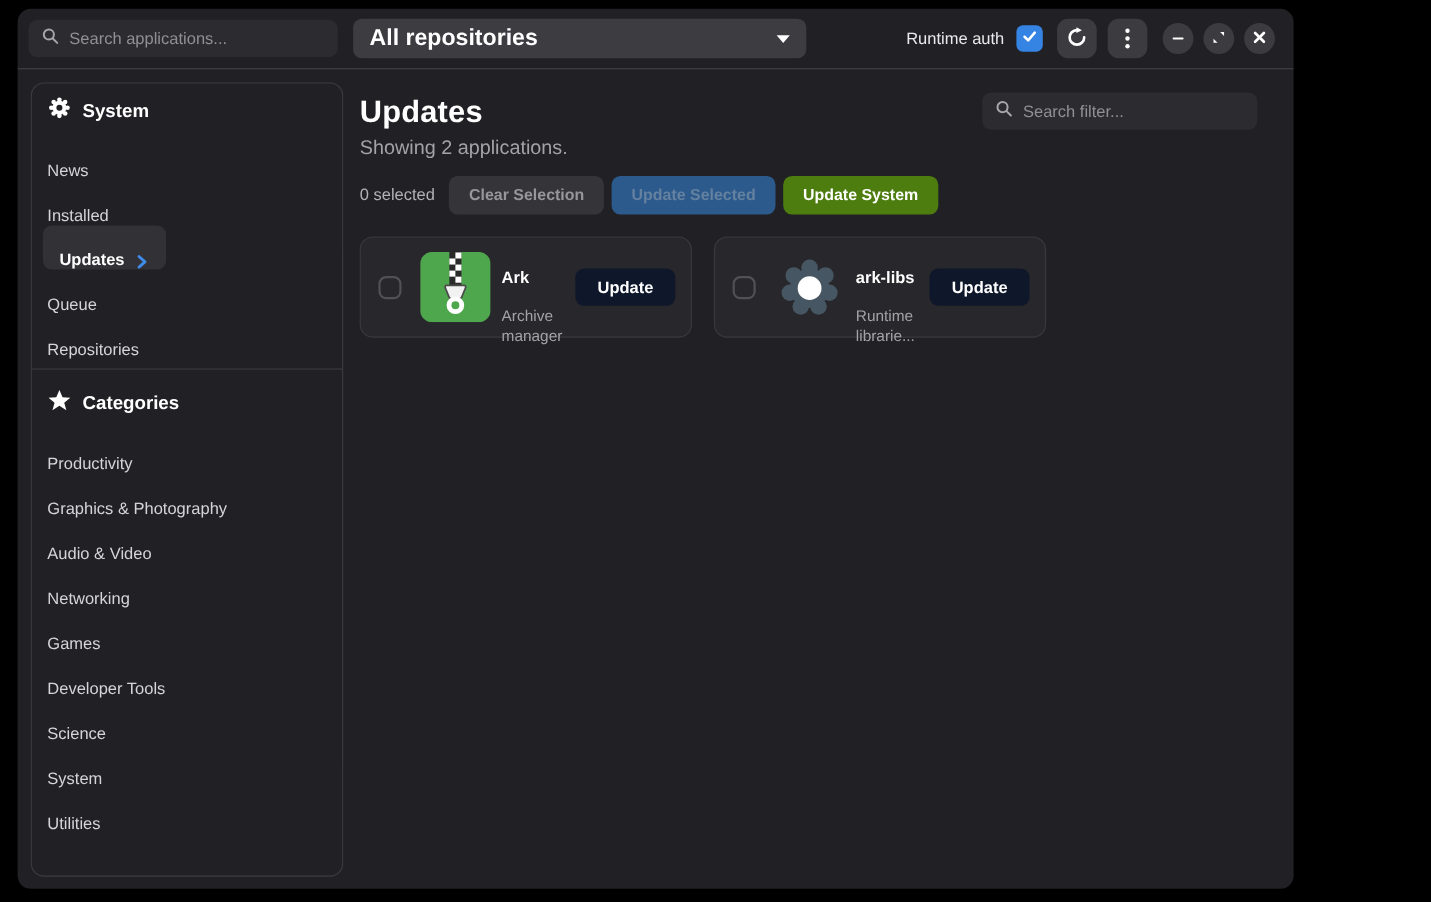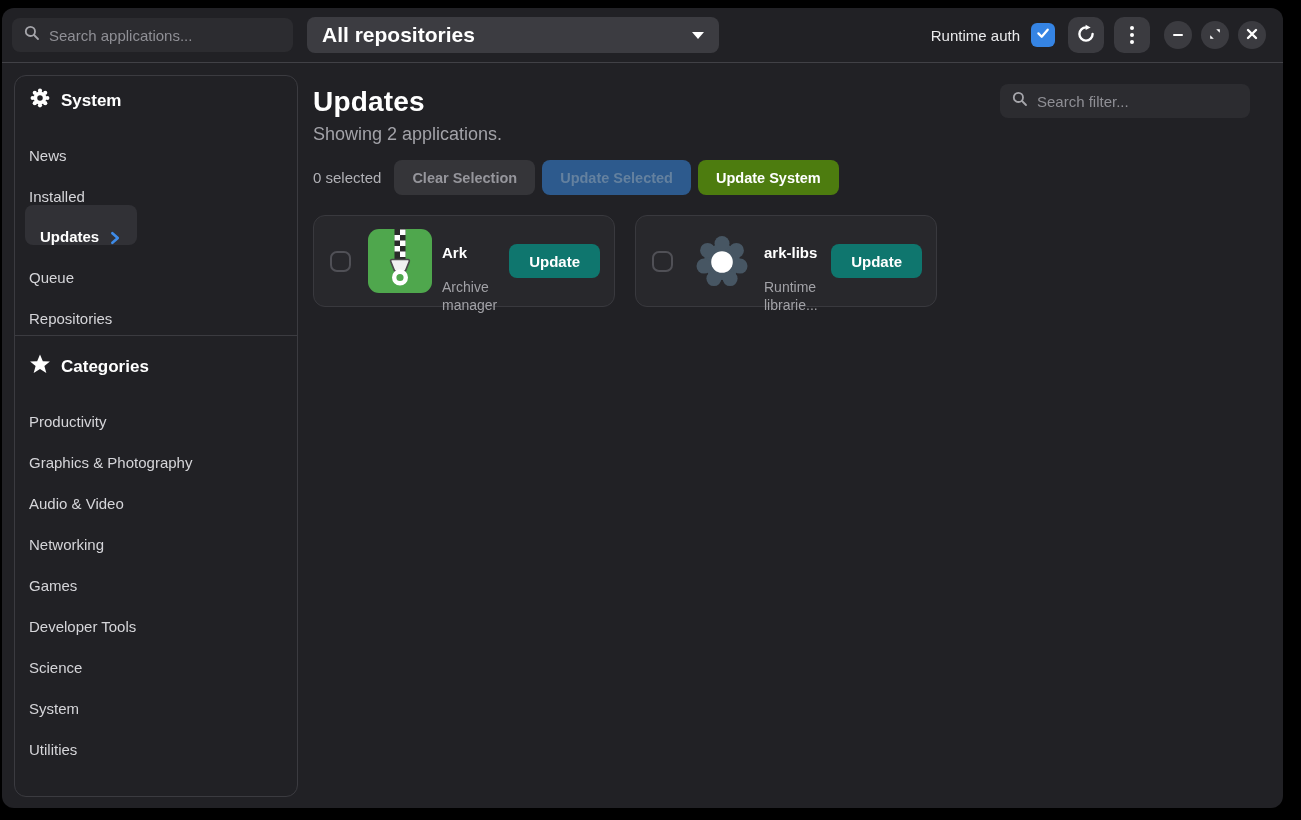--- a/index.html
+++ b/index.html
@@ -1,19 +1,19 @@
 <!DOCTYPE html>
 <html><head>
 <meta charset="utf-8">
 <style>
   * { box-sizing: border-box; margin: 0; padding: 0; }
   html, body { width: 1301px; height: 820px; background: #000; overflow: hidden;
     font-family: "Liberation Sans", sans-serif; }
 
-  .window { position: absolute; left: 2px; top: 8px; width: 1281px; height: 800px;
+  .window { position: absolute; left: 16px; top: 8px; width: 1160px; height: 800px;
     background: #212125; border-radius: 12px; overflow: hidden; }
 
   
   .topbar { height: 55px; display: flex; align-items: center; padding: 0 17px 0 10px;
     border-bottom: 1px solid #414146; }
   .searchbox { display: flex; align-items: center; gap: 9px; background: #2c2c30;
     border-radius: 8px; height: 34px; padding: 0 12px; }
   .searchbox input { background: transparent; border: none; outline: none; color: #e8e8ea;
     font-size: 15px; font-family: inherit; width: 100%; }
   .searchbox input::placeholder { color: #8f8f95; }
@@ -67,21 +67,21 @@
   .cards { margin-top: 20px; display: flex; gap: 20px; }
   .card { width: 302px; height: 92px; background: #28282c; border: 1px solid #39393e;
     border-radius: 12px; display: flex; align-items: center; padding: 0 14px 0 16px; }
   .card-checkbox { width: 21px; height: 21px; border: 2px solid #505056; border-radius: 7px;
     flex: none; cursor: pointer; }
   .card-icon { width: 64px; height: 64px; margin-left: 17px; flex: none; }
   .card-text { margin-left: 10px; width: 72px; }
   .card-name { color: #fff; font-size: 15px; font-weight: 700; margin-top: 36px; }
   .card-desc { color: #a2a2a7; font-size: 14px; line-height: 1.28; margin-top: 18px;
     overflow: hidden; display: -webkit-box; -webkit-line-clamp: 2; -webkit-box-orient: vertical; }
-  .card-update { margin-left: auto; background: #0f766e; color: #fff; border: none;
+  .card-update { margin-left: auto; background: #0f172a; color: #fff; border: none;
     border-radius: 8px; height: 34px; padding: 0 20px; font-family: inherit;
     font-weight: 700; font-size: 15px; cursor: pointer; }
 </style>
 </head>
 <body>
 
 <div class="window">
 
   <div class="topbar">
     <div class="searchbox">

